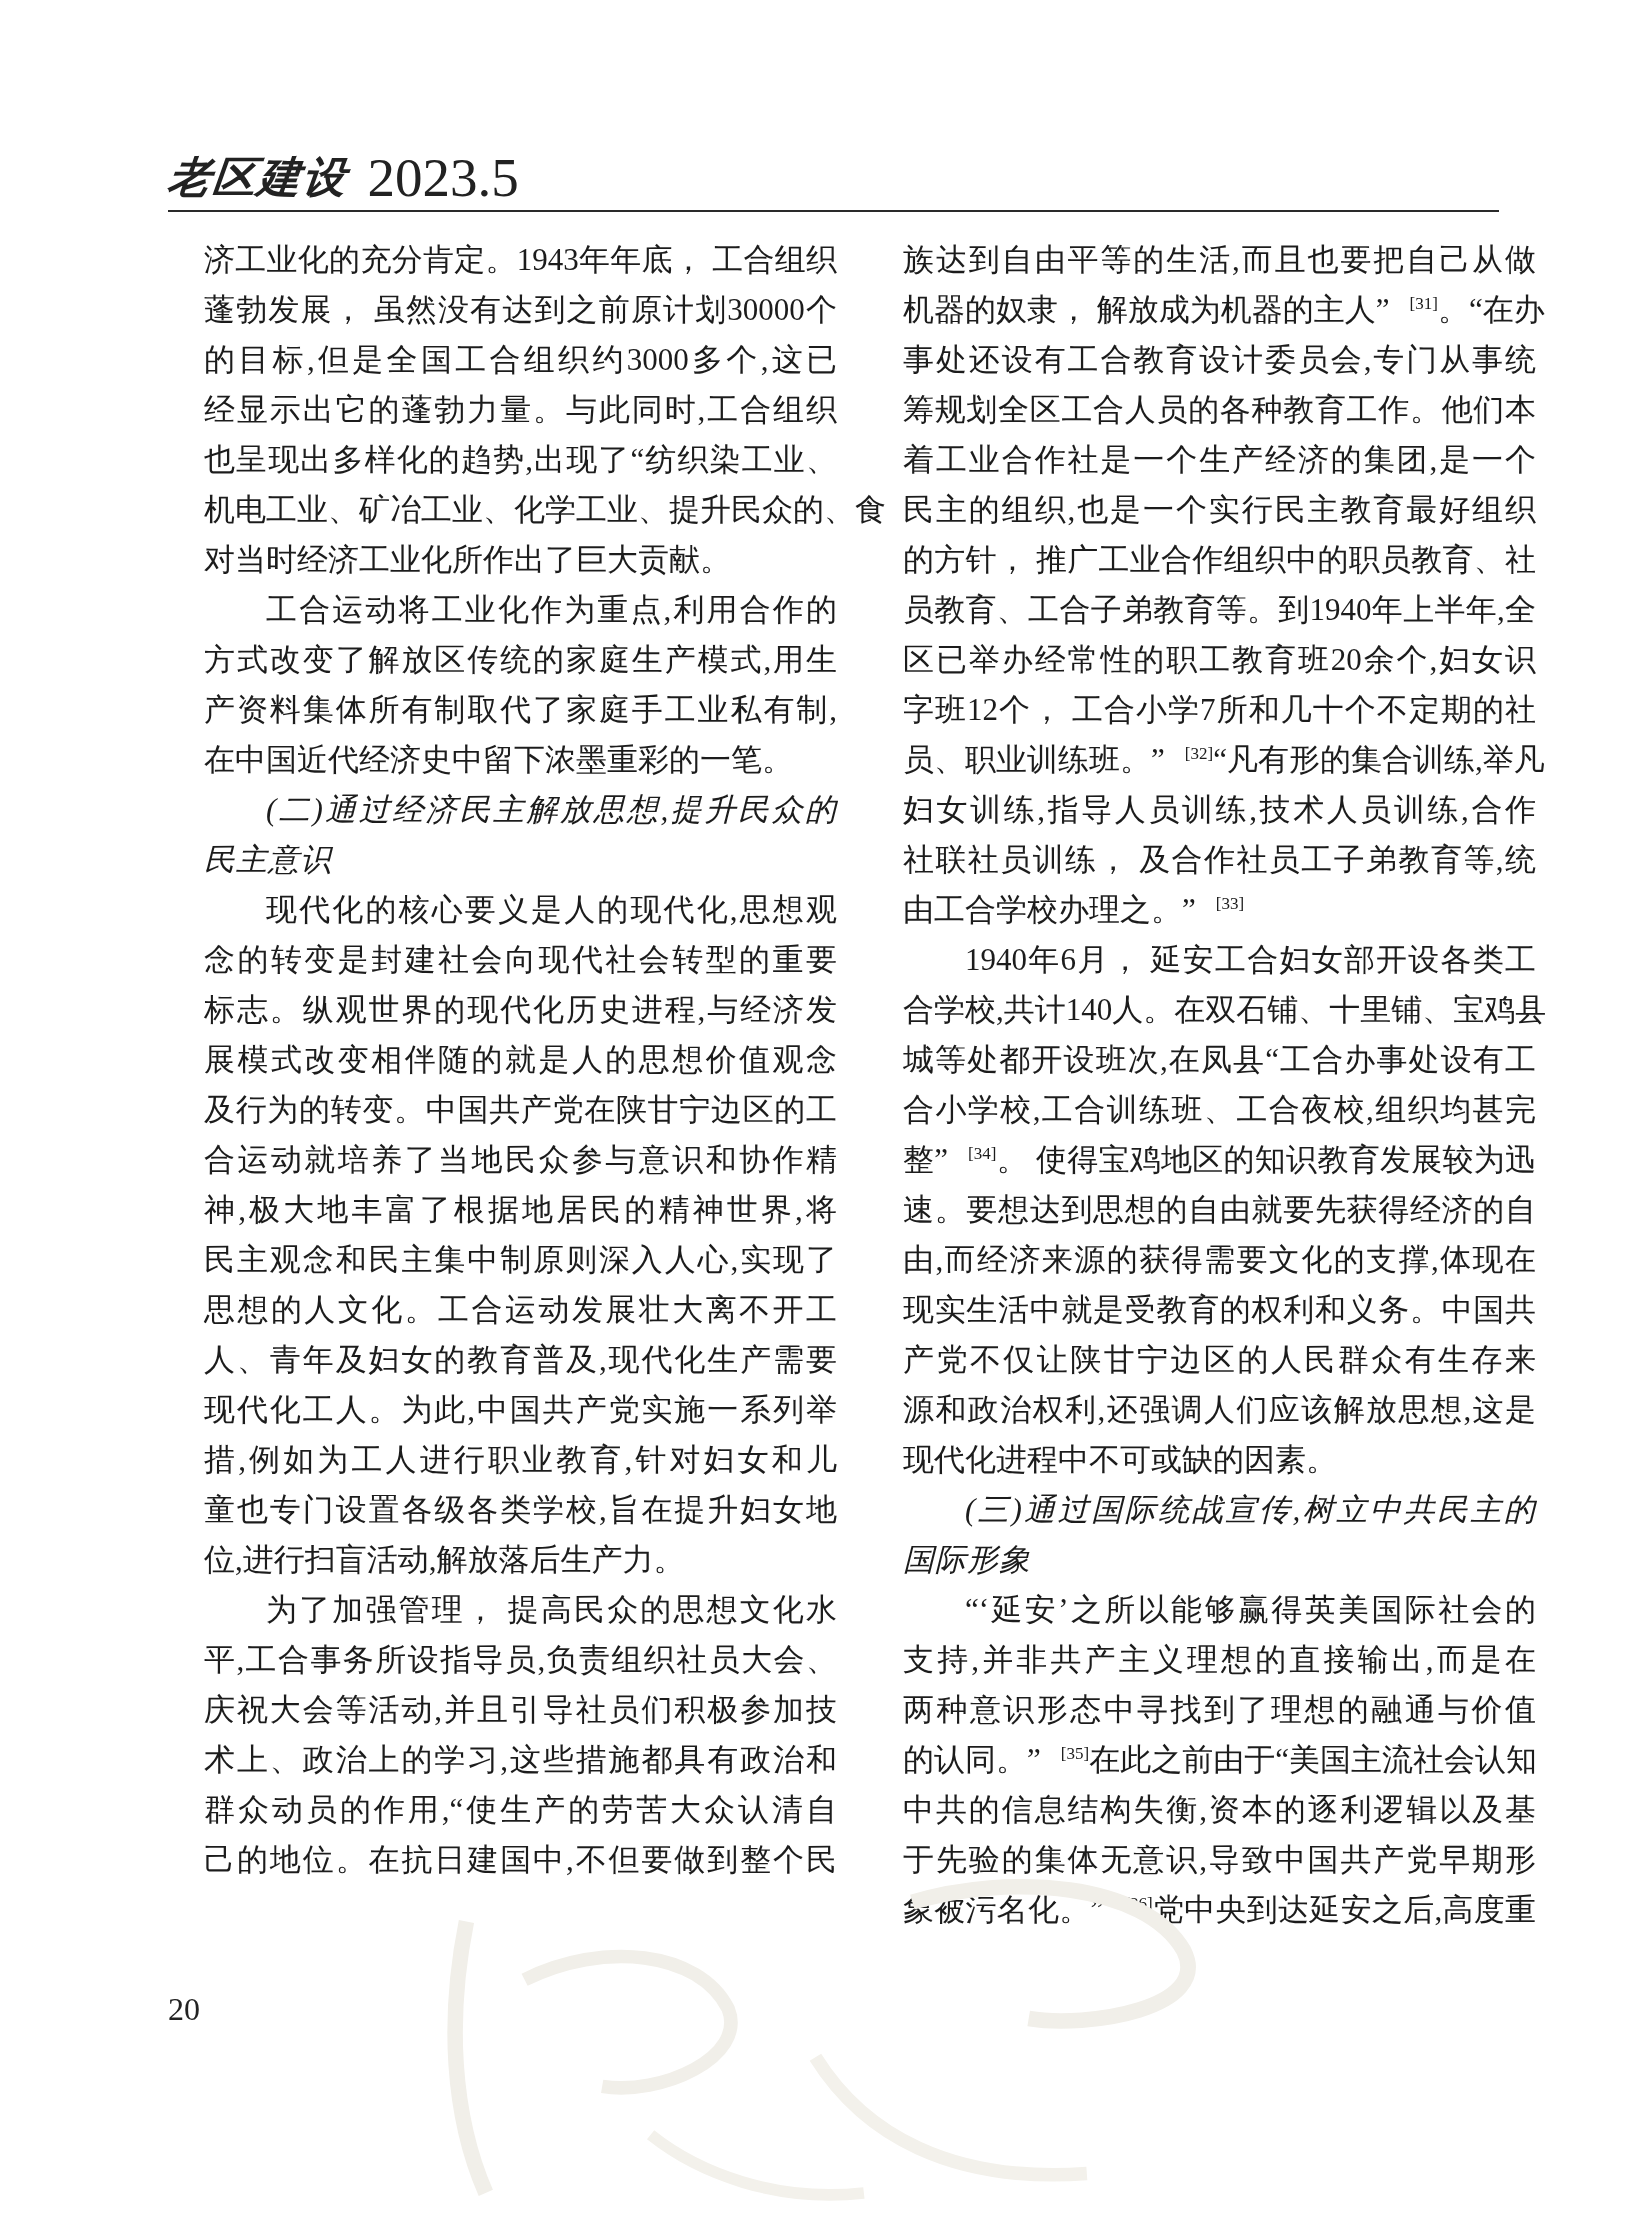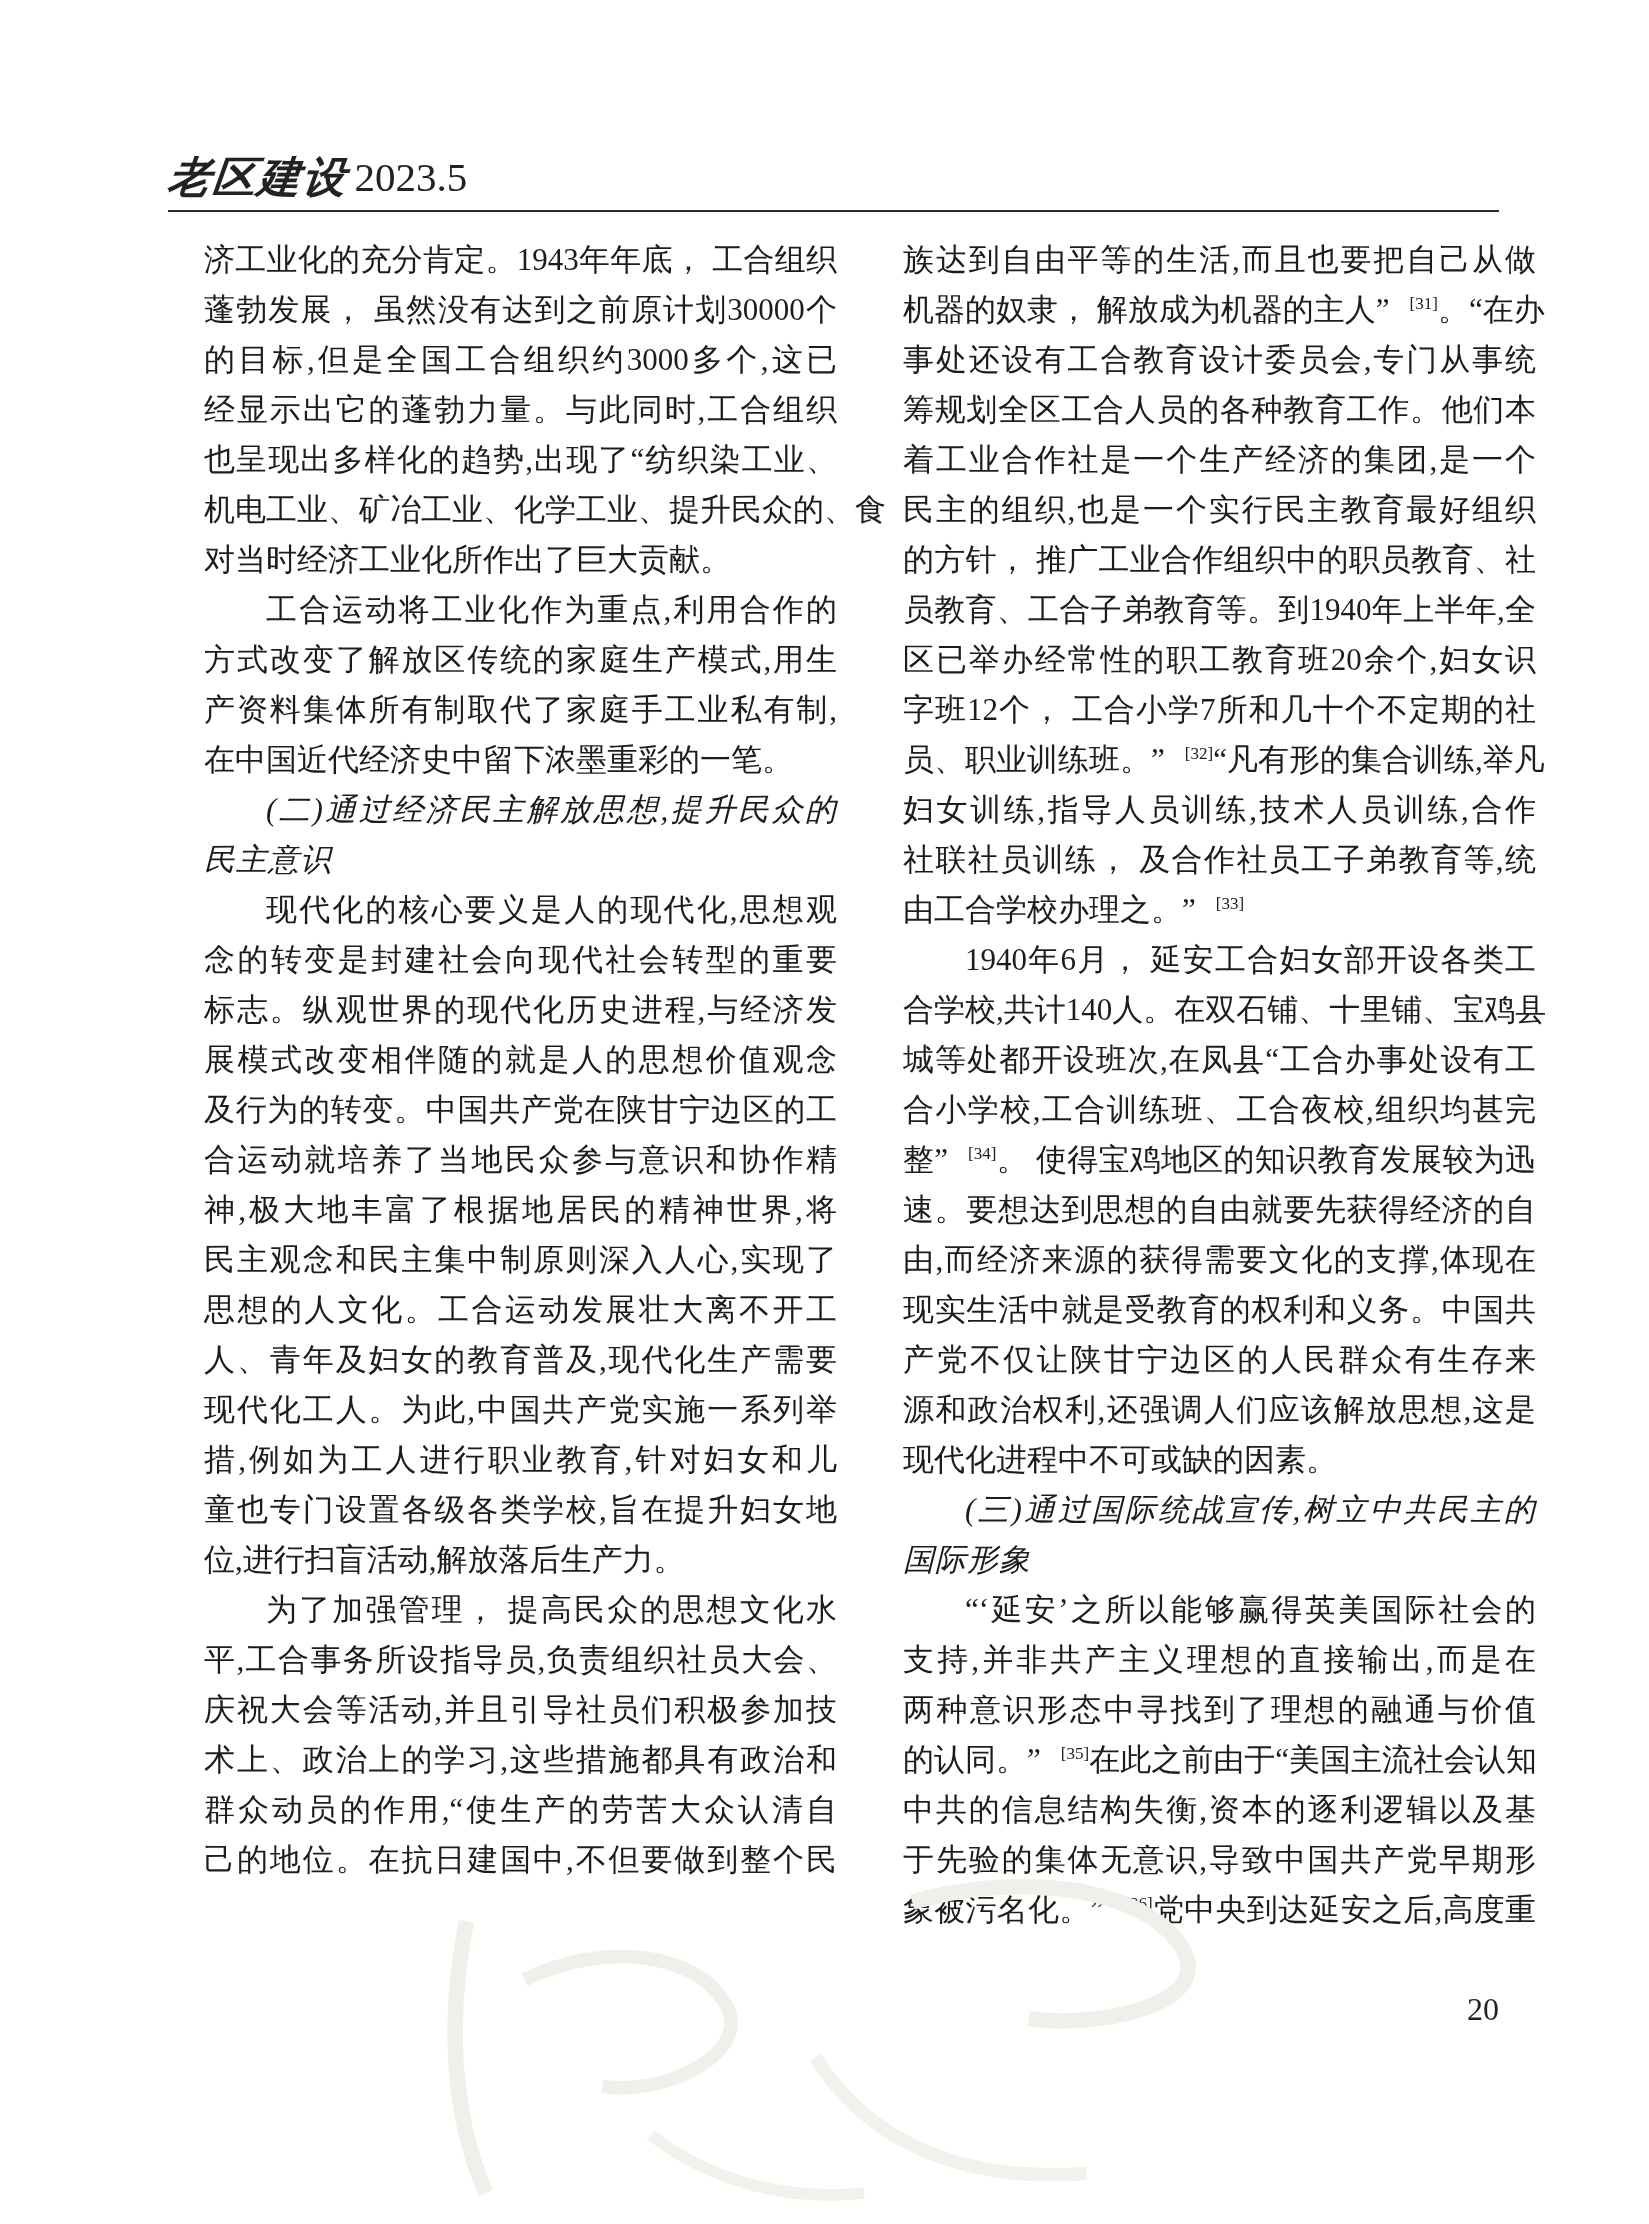--- a/index.html
+++ b/index.html
@@ -10,41 +10,41 @@
     overflow:hidden;
     font-family:"Liberation Serif","DejaVu Serif",serif;
     color:#1c1c1c;
   }
   .header{position:absolute;left:168px;top:146px;width:1331px;}
   .logo-row{height:56px;display:flex;align-items:flex-end;}
   .logo{
     font-size:43px;line-height:49px;font-weight:700;font-style:italic;
     transform:skewX(-6deg);letter-spacing:1.9px;color:#222;
   }
-  .issue{font-size:41px;line-height:49px;color:#222;margin-left:7px;}
+  .issue{font-size:55px;line-height:49px;color:#222;margin-left:20px;}
   .rule{margin-top:7.8px;height:1.9px;background:#2a2a2a;}
   .body-area{position:absolute;top:235px;left:168px;width:1331px;}
   .col{
     position:absolute;top:0;width:633px;
     font-size:31px;color:#1c1c1c;margin-left:36px;
   }
   .col-left{left:0;}
   .col-right{left:699px;}
   .line{
     height:50px;line-height:50px;
     text-align:justify;text-align-last:justify;
     white-space:nowrap;
   }
   .line.end{text-align-last:left;}
   .line.indent{text-indent:2em;}
   .line.kai{font-style:italic;letter-spacing:1px;}
   sup{font-size:0.55em;line-height:0;vertical-align:super;padding-left:20px;}
   .footer{
     position:absolute;left:168px;top:1991px;width:1331px;
-    text-align:right;font-size:32px;color:#222;
+    text-align:left;font-size:32px;color:#222;
   }
   .watermark{position:absolute;left:408px;top:1844px;pointer-events:none;}
 </style>
 </head>
 <body>
 
 <div class="page">
 
   <div class="header">
     <div class="logo-row">

